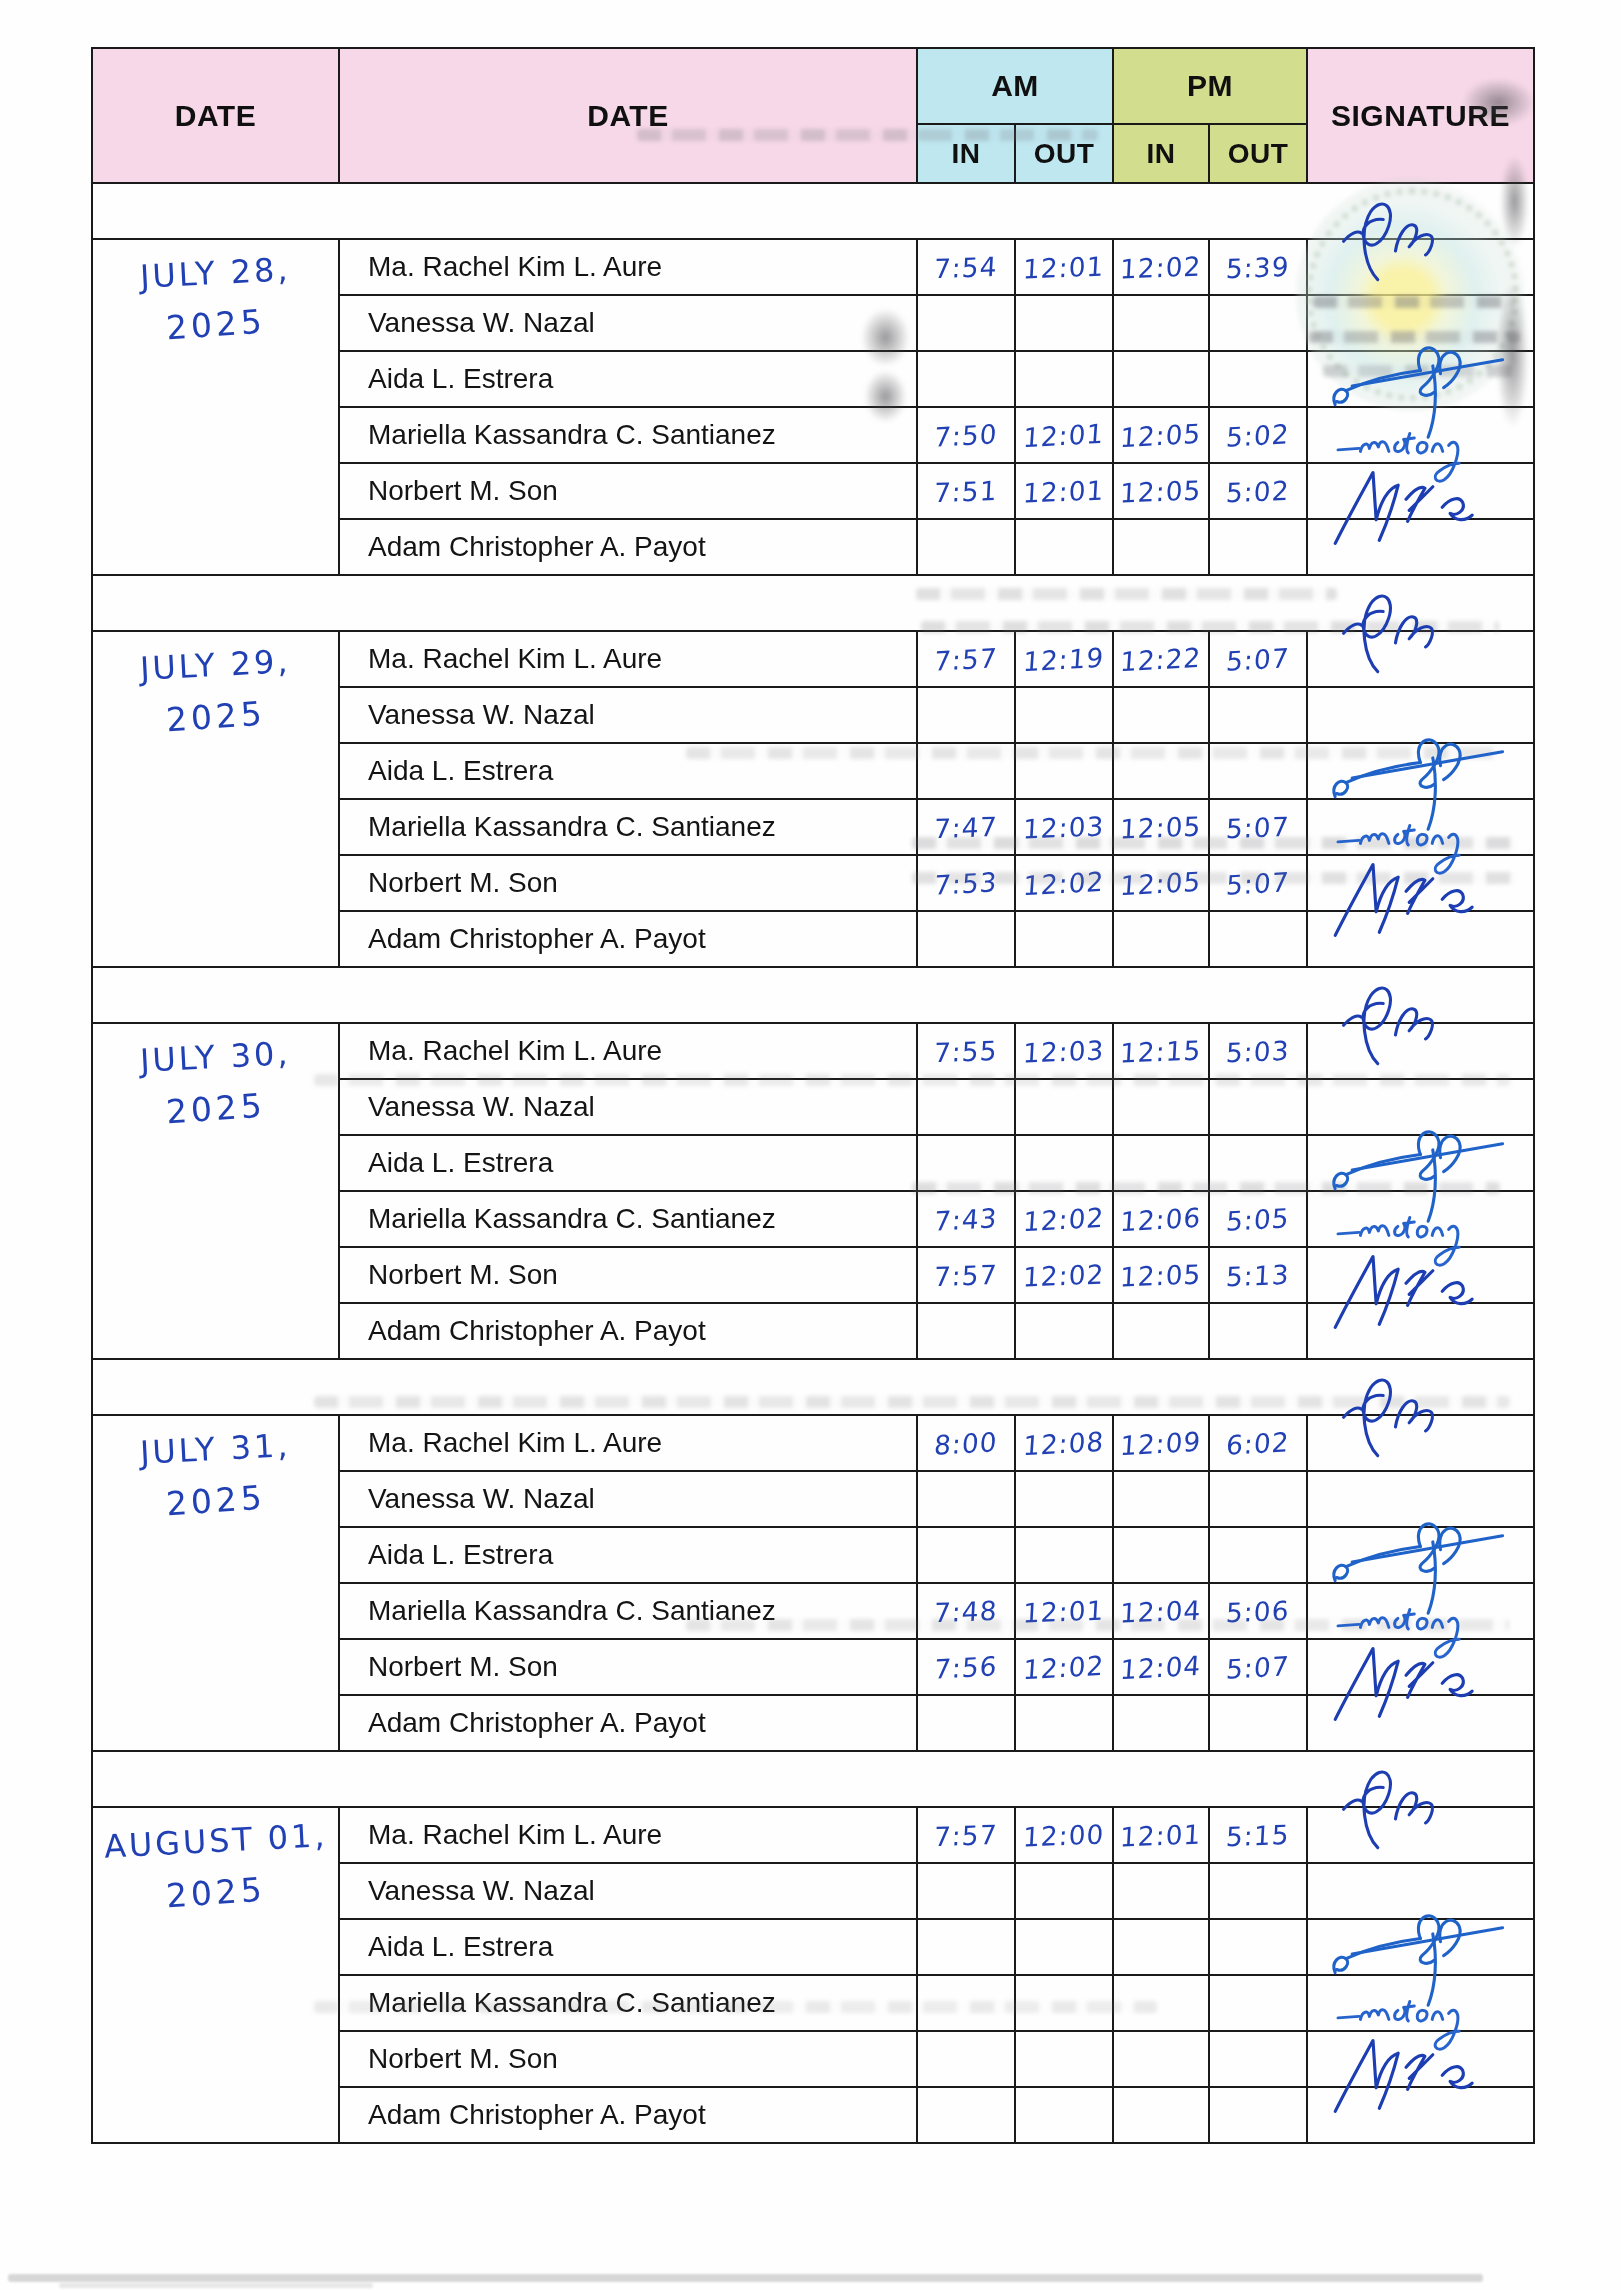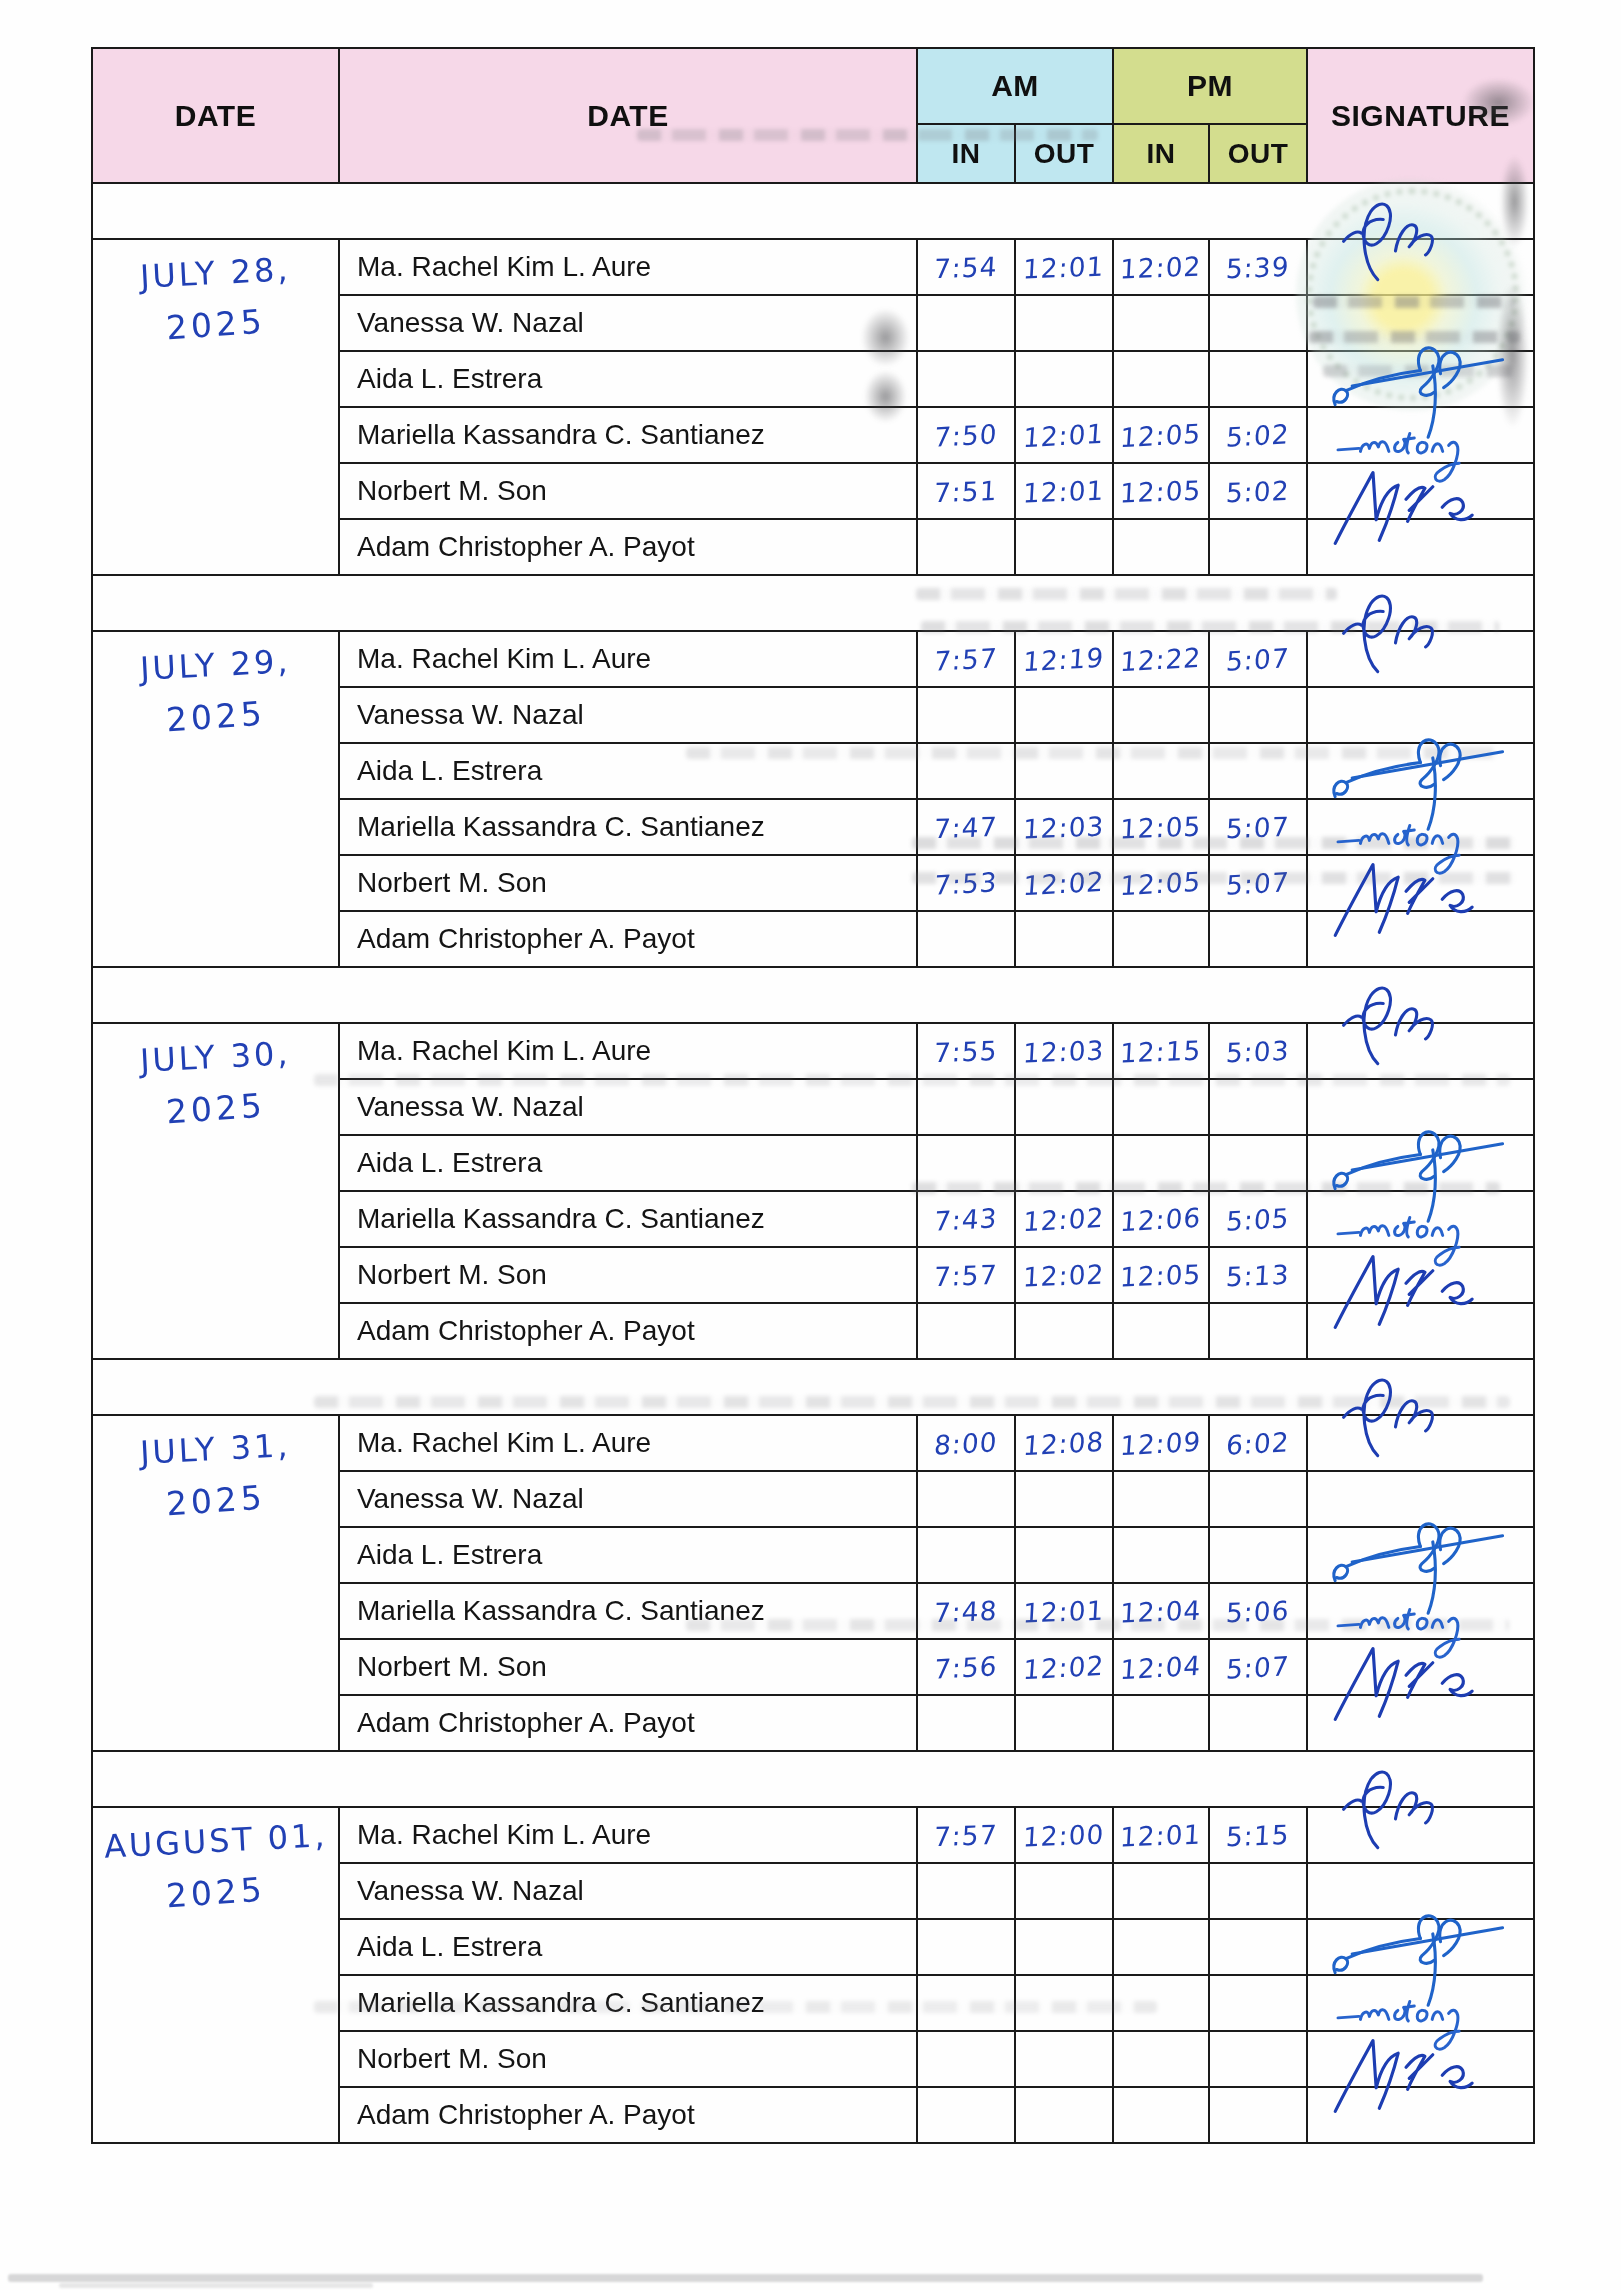--- a/index.html
+++ b/index.html
@@ -27,21 +27,21 @@
   .h-main{height:76px;font-size:30px;}
   .h-sub{height:59px;font-size:28px;}
   .pink{background:var(--pink);}
   .blue{background:var(--blue);}
   .green{background:var(--green);}
 
   tbody tr.datarow{height:56px;}
   tr.spacer td{height:54px;border-left:2.9px solid var(--bd);border-right:2.9px solid var(--bd);}
 
   td.name-cell{
-    font-size:28px;color:#141414;padding-left:17px;text-align:left;
+    font-size:28px;color:#141414;padding-left:28px;text-align:left;
     white-space:nowrap;overflow:visible;
   }
   td.date-cell{text-align:center;vertical-align:top;padding-top:13.7px;}
   td.time-cell{text-align:center;position:relative;}
   td.sig-cell{position:relative;}
 
   
   .hand{
     font-family:"DejaVu Sans",sans-serif;color:var(--ink);
     display:inline-block;transform:rotate(-2deg) skewX(-5deg);

